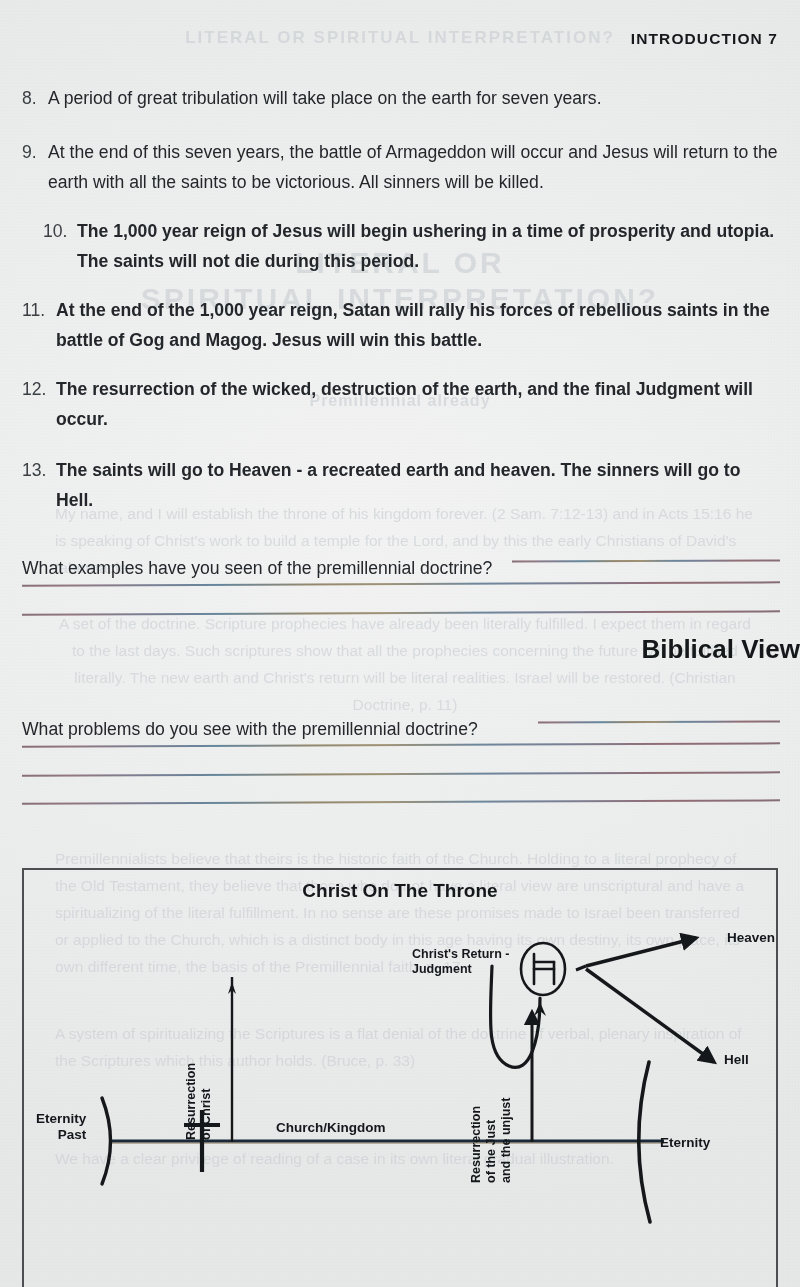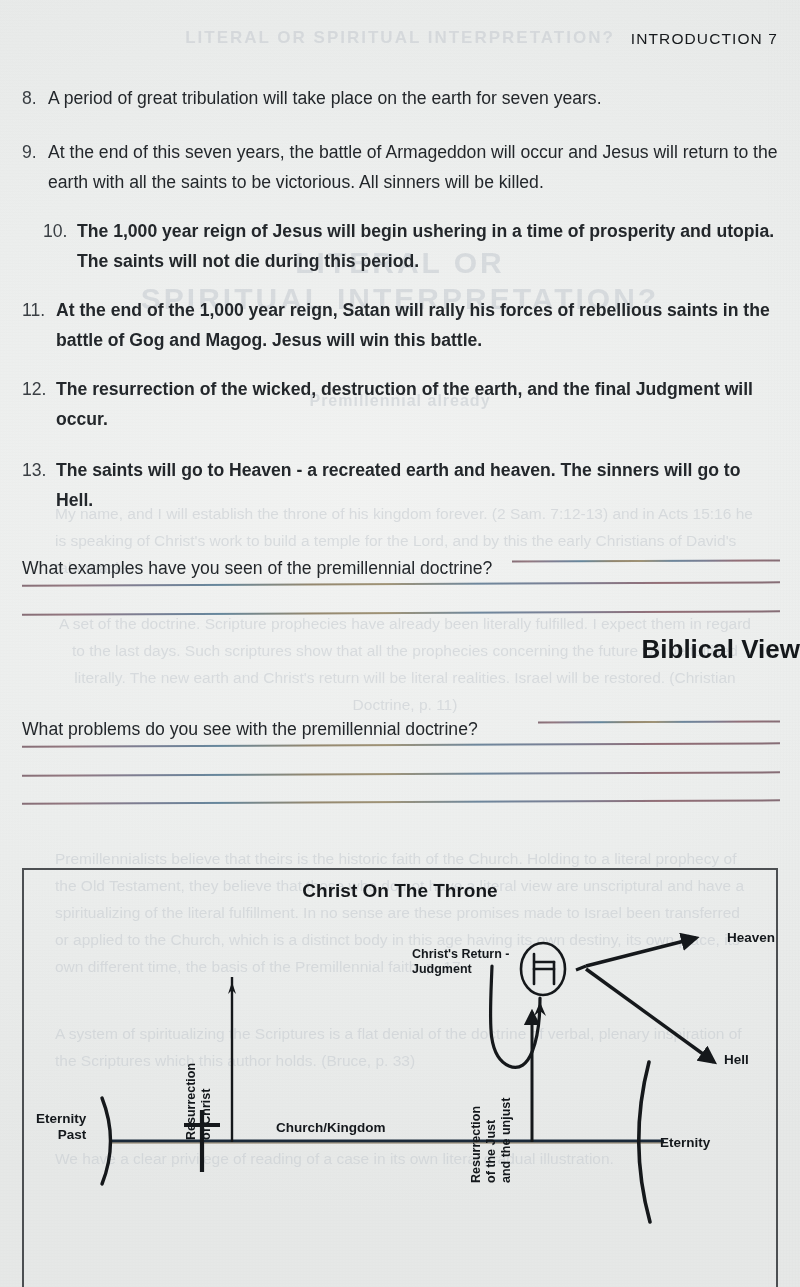--- a/index.html
+++ b/index.html
@@ -54,21 +54,21 @@
     line-height: 27px;
     pointer-events: none;
     user-select: none;
   }
 
   .header {
     position: absolute;
     top: 30px;
     right: 22px;
     font-size: 15.5px;
-    font-weight: normal;
+    font-weight: bold;
     letter-spacing: 1.1px;
     color: #16191c;
   }
 
   .li {
     position: absolute;
     left: 22px;
     right: 18px;
     font-size: 17.6px;
     line-height: 30px;

